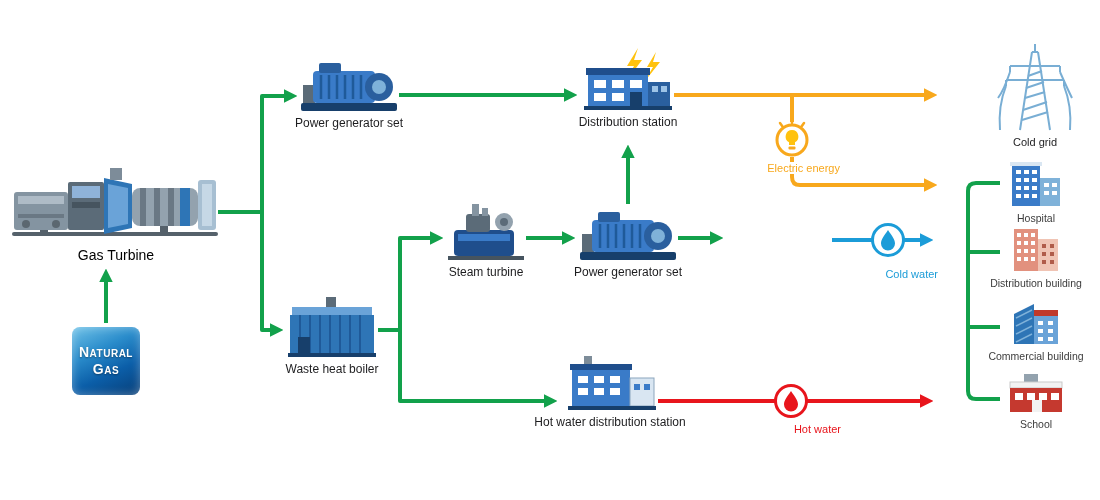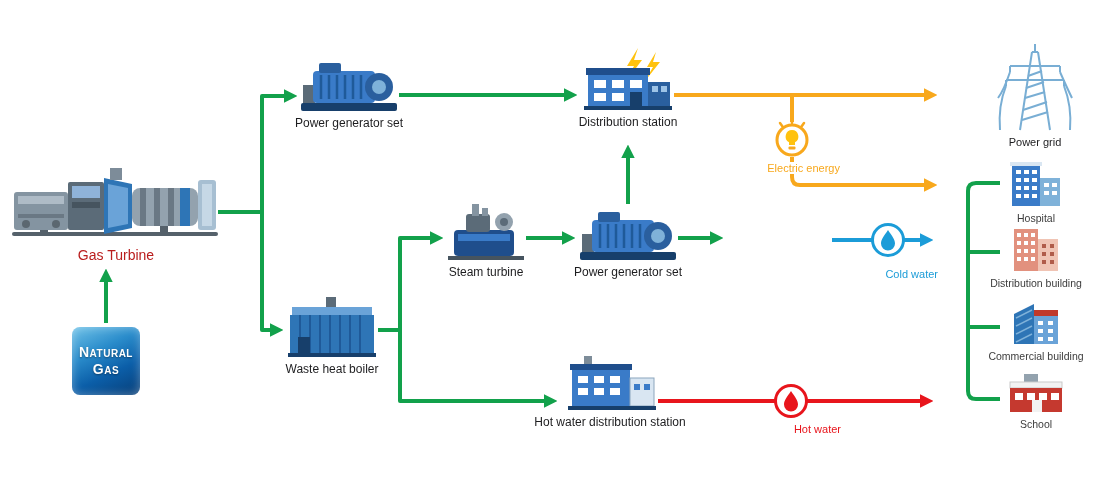--- a/index.html
+++ b/index.html
@@ -4,21 +4,21 @@
 <style>
   html,body{margin:0;padding:0;background:#ffffff;}
   .stage{position:relative;width:1100px;height:500px;background:#ffffff;overflow:hidden;
          font-family:"Liberation Sans",sans-serif;}
   .layer{position:absolute;left:0;top:0;width:1100px;height:500px;}
   .node{position:absolute;text-align:left;}
   .node-icon{display:block;margin:0 auto;}
   .node-icon svg{display:block;margin:0 auto;}
   .node-label{position:relative;display:inline-block;left:50%;transform:translateX(-50%);
               white-space:nowrap;font-size:12px;color:#1d1d1f;margin-top:4px;line-height:1.1;}
-  .lbl-lg{font-size:14px;color:#b91c1c;}
+  .lbl-lg{font-size:14px;color:#000000;}
   .lbl-sm{font-size:10.5px;color:#3c3c3c;}
   .lbl-orange{color:#f8a81c;background:#ffffff;padding:0 2px;}
   .lbl-blue{color:#1b9cd8;}
   .lbl-red{color:#e8151c;}
   .natural-gas-box{width:68px;height:68px;border-radius:8px;
      background:linear-gradient(155deg,#6fc2e8 0%,#2a8ccb 35%,#0b5ea8 65%,#083e77 100%);
      box-shadow:inset 0 0 10px rgba(255,255,255,.35);
      display:flex;flex-direction:column;align-items:center;justify-content:center;}
   .ng-text{color:#fff;font-weight:bold;font-variant:small-caps;font-size:14px;
      letter-spacing:.5px;line-height:1.2;text-shadow:0 1px 2px rgba(0,0,0,.4);}
@@ -182,21 +182,21 @@
           <path d="M14,26 L64,26"></path>
             <path d="M10,40 L68,40"></path>
           <path d="M14,26 L14,32 M64,26 L64,32 M10,40 L10,46 M68,40 L68,46"></path>
           <path d="M10,46 Q2,66 4,90"></path>
             <path d="M68,46 Q76,66 74,90"></path>
           <path d="M14,32 Q8,50 2,58"></path>
             <path d="M64,32 Q72,50 76,58"></path>
         </g>
       </svg>
     </span>
-    <span class="node-label" style="font-size:11px;">Power grid</span>
+    <span class="node-label" style="font-size:11px;">Cold grid</span>
   </div>
 
   <div class="node" style="left:446px;top:202px;width:80px;">
     <span class="node-icon">
       <svg width="80" height="60" viewBox="0 0 80 60">
         <rect x="2" y="54" width="76" height="4" fill="#46545f"></rect>
         <rect x="8" y="28" width="60" height="26" rx="4" fill="#1f4e8c"></rect>
         <rect x="12" y="32" width="52" height="7" fill="#3a7bc8"></rect>
         <rect x="20" y="12" width="24" height="18" rx="3" fill="#5b6b78"></rect>
         <rect x="26" y="2" width="7" height="12" fill="#8494a1"></rect>

